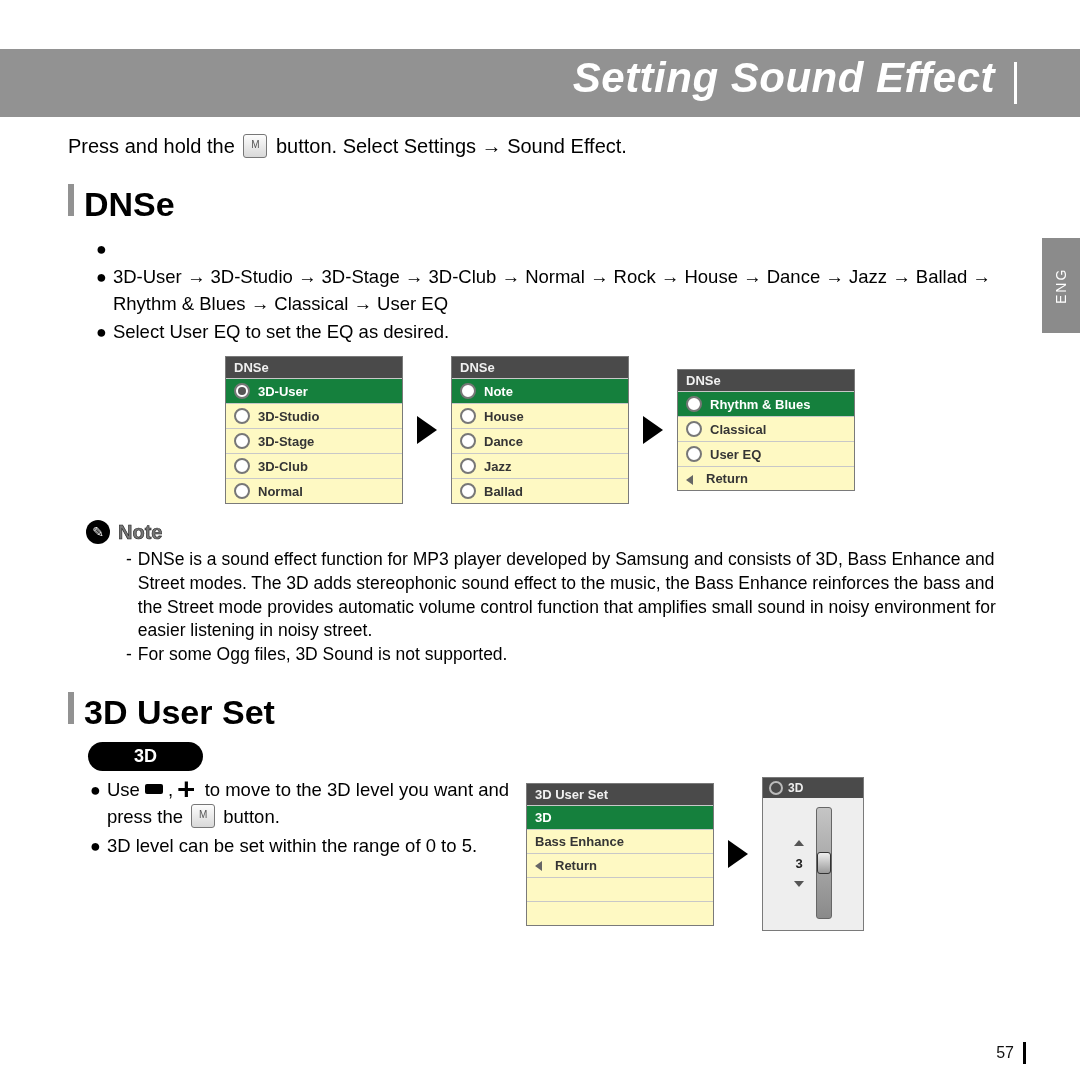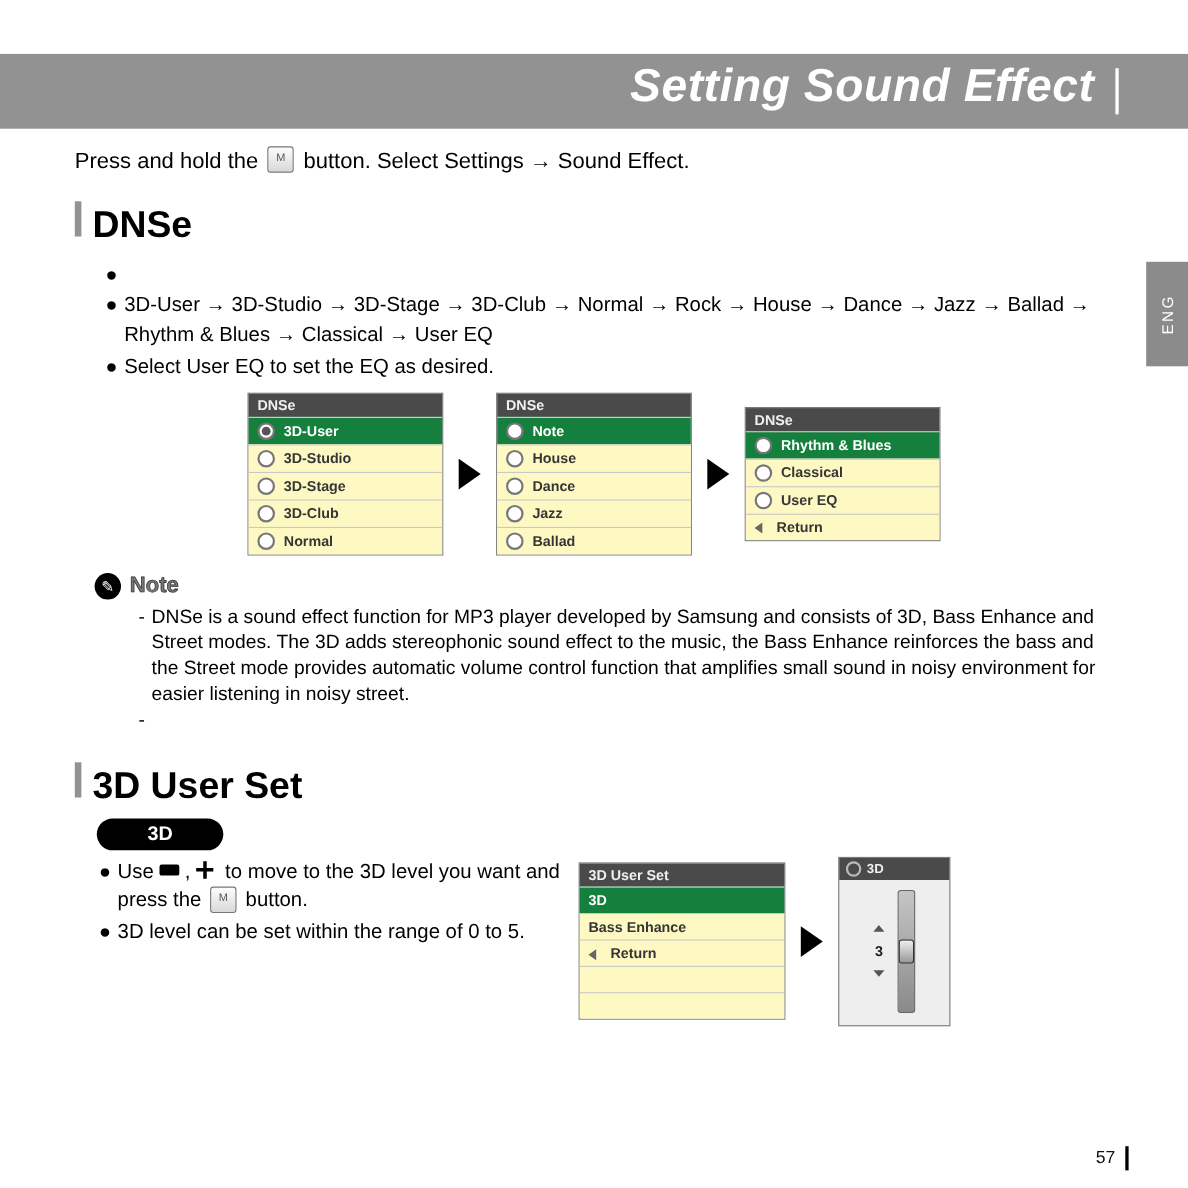--- a/index.html
+++ b/index.html
@@ -341,20 +341,21 @@
     <div class="note-circle">✎</div>
     <div class="note-label">Note</div>
   </div>
   <div class="note-body">
     <div class="nline">
         <span class="dash">-</span>
         <span>DNSe is a sound effect function for MP3 player developed by Samsung and consists of 3D, Bass Enhance and Street modes. The 3D adds stereophonic sound effect to the music, the Bass Enhance reinforces the bass and the Street mode provides automatic volume control function that amplifies small sound in noisy environment for easier listening in noisy street.</span>
       </div>
     <div class="nline">
         <span class="dash">-</span>
+        <span>For some Ogg files, 3D Sound is not supported.</span>
       </div>
   </div>
 
   <div class="section-head" style="margin-top:26px">
     <div class="bar"></div>
     <h2>3D User Set</h2>
   </div>
 
   <div class="pill">3D</div>
 

